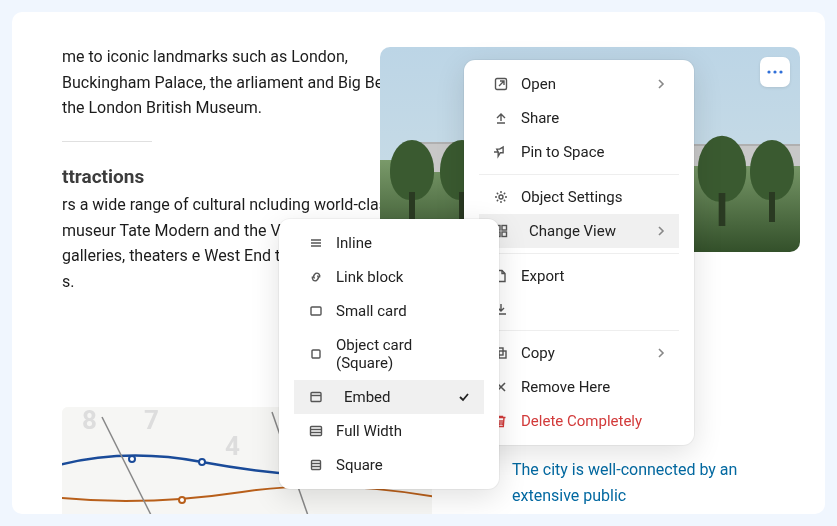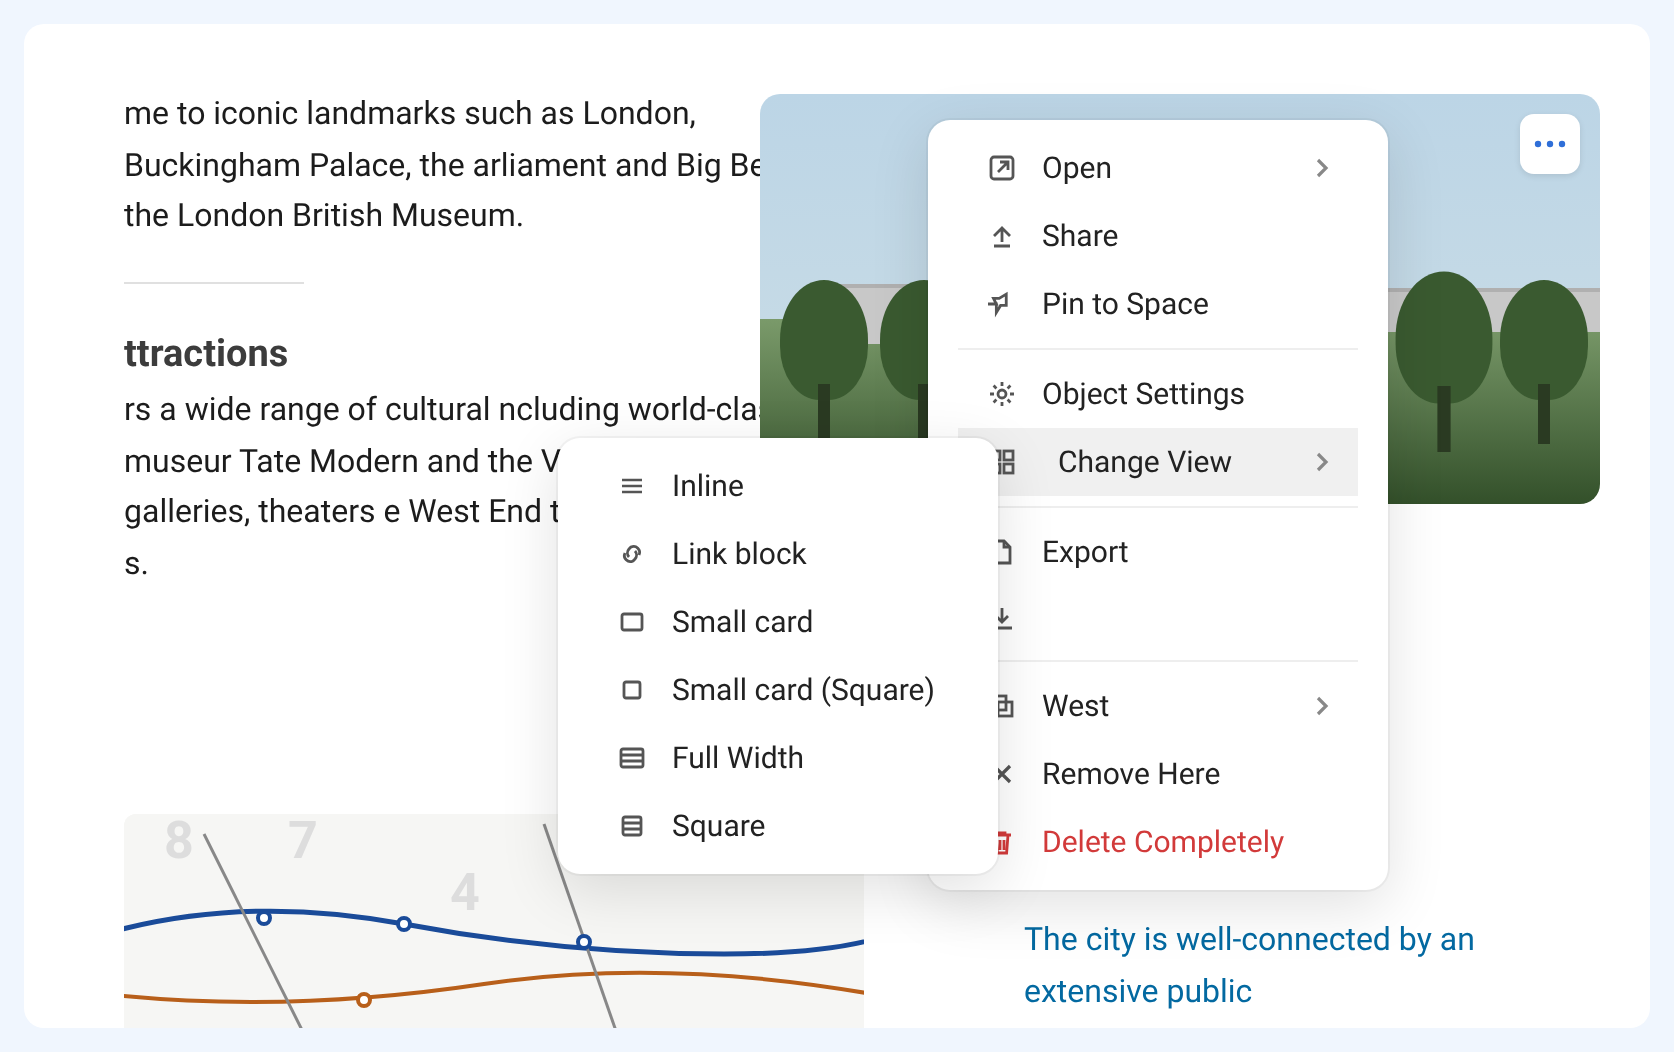--- a/index.html
+++ b/index.html
@@ -264,21 +264,21 @@
         </span>
     </div>
     <div class="menu-sep"></div>
     <div class="menu-item">
       <span class="icon">
           <svg width="14" height="14" viewBox="0 0 14 14" fill="none" stroke="currentColor" stroke-width="1.4">
             <rect x="2" y="2" width="7" height="7"></rect>
             <rect x="5" y="5" width="7" height="7"></rect>
           </svg>
         </span>
-      <span>West</span>
+      <span>Copy</span>
       <span class="chev">
           <svg width="8" height="12" viewBox="0 0 8 12" fill="none" stroke="currentColor" stroke-width="1.6">
             <path d="M2 2l4 4-4 4"></path>
           </svg>
         </span>
     </div>
     <div class="menu-item">
       <span class="icon">
           <svg width="14" height="14" viewBox="0 0 14 14" fill="none" stroke="currentColor" stroke-width="1.6">
             <path d="M3 3l8 8M11 3l-8 8"></path>
@@ -320,21 +320,35 @@
           </svg>
         </span>
       <span>Small card</span>
     </div>
     <div class="menu-item">
       <span class="icon">
           <svg width="14" height="14" viewBox="0 0 14 14" fill="none" stroke="currentColor" stroke-width="1.4">
             <rect x="3" y="3" width="8" height="8" rx="1"></rect>
           </svg>
         </span>
-      <span>Small card (Square)</span>
+      <span>Object card (Square)</span>
+    </div>
+    <div class="menu-item highlight">
+      <span class="icon">
+          <svg width="14" height="14" viewBox="0 0 14 14" fill="none" stroke="currentColor" stroke-width="1.4">
+            <rect x="2" y="2.5" width="10" height="9" rx="1"></rect>
+            <path d="M2 5.5h10"></path>
+          </svg>
+        </span>
+      <span>Embed</span>
+      <span class="check">
+          <svg width="12" height="12" viewBox="0 0 12 12" fill="none" stroke="currentColor" stroke-width="1.8">
+            <path d="M2 6l3 3 5-6"></path>
+          </svg>
+        </span>
     </div>
     <div class="menu-item">
       <span class="icon">
           <svg width="14" height="14" viewBox="0 0 14 14" fill="none" stroke="currentColor" stroke-width="1.4">
             <rect x="1.5" y="2.5" width="11" height="9" rx="1"></rect>
             <path d="M1.5 5.5h11M1.5 8.5h11"></path>
           </svg>
         </span>
       <span>Full Width</span>
     </div>

